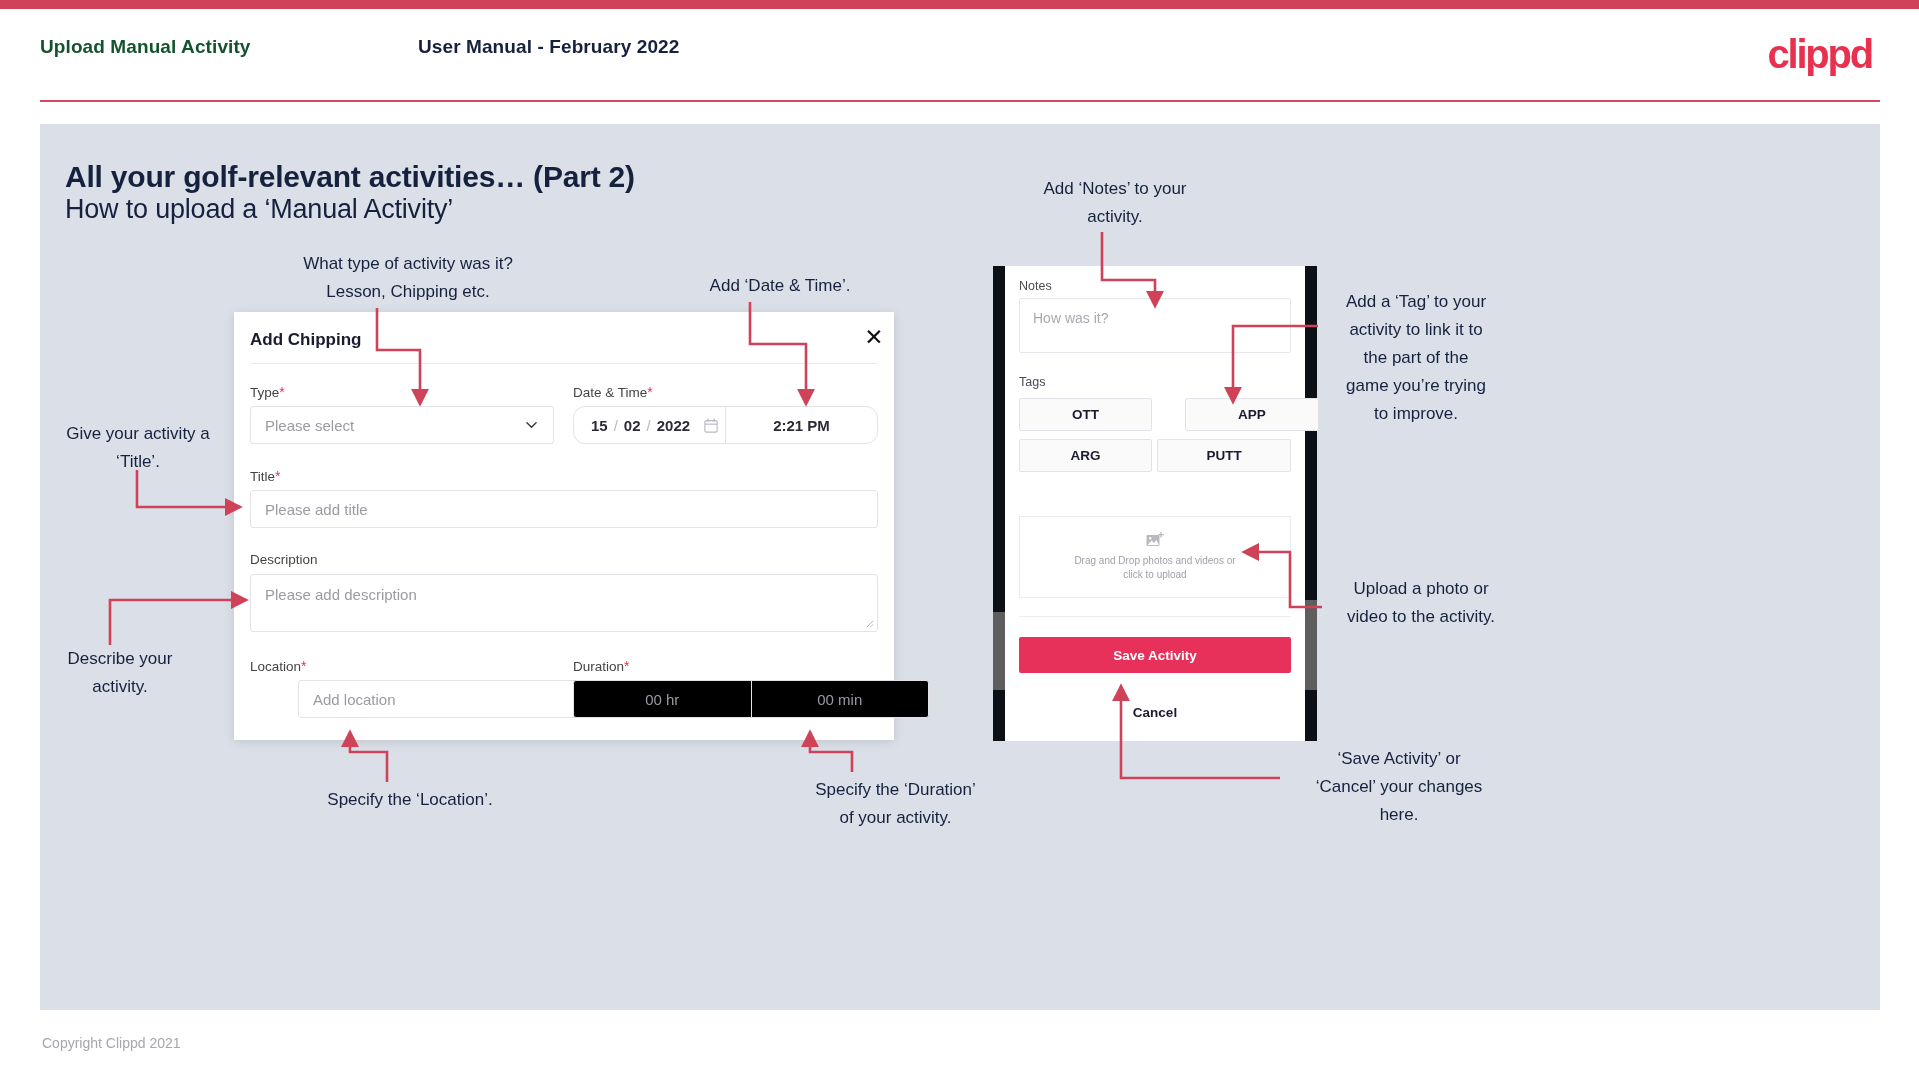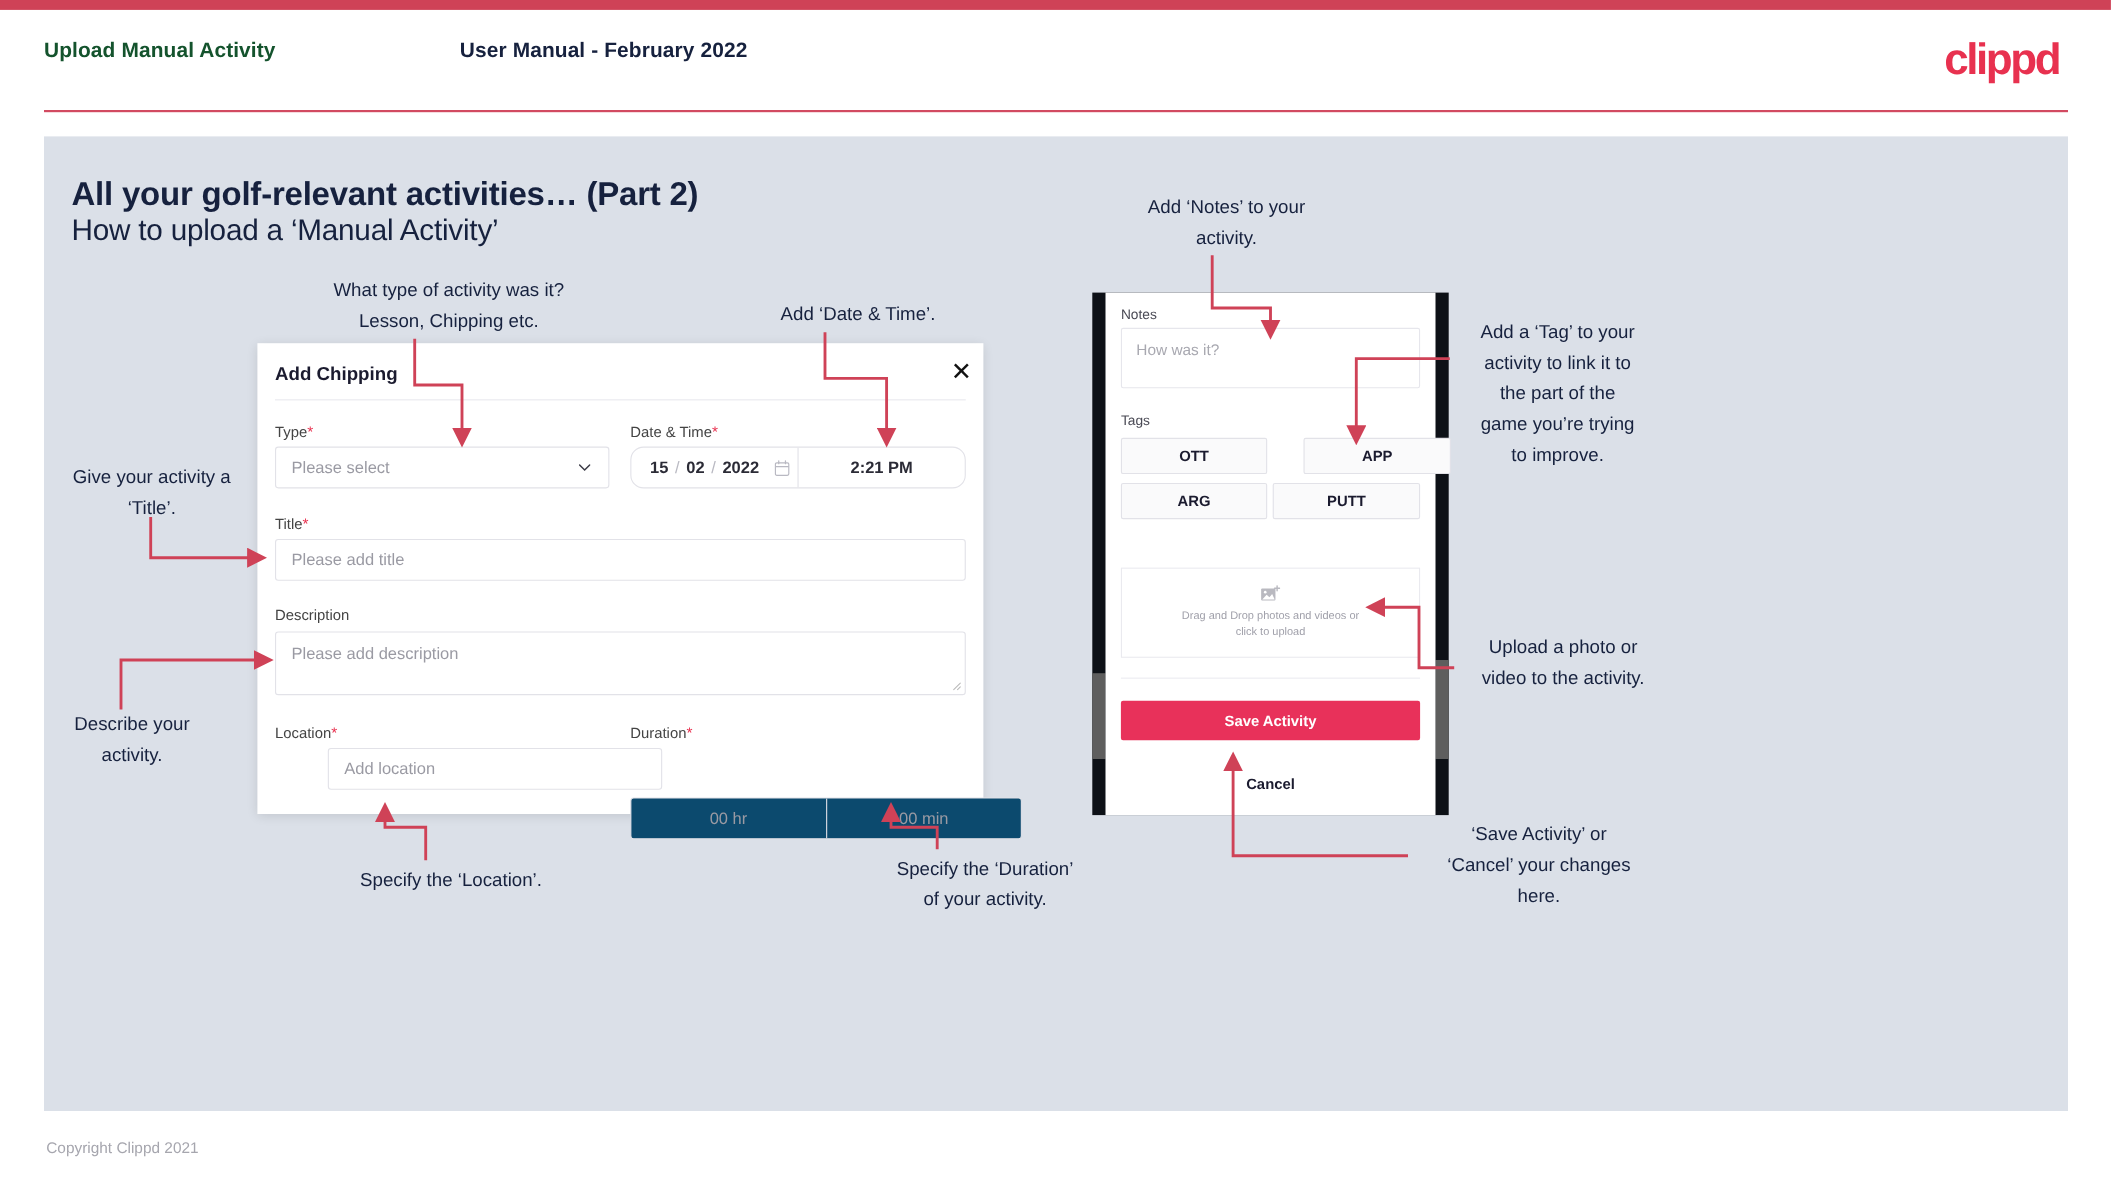--- a/index.html
+++ b/index.html
@@ -118,23 +118,22 @@
   .date-sep { color: #b9b9c2; font-weight: 400; }
   .cal-ico { margin-left: 8px; width: 14px; height: 15px; }
   .time-cell {
     flex: 1; display: flex; align-items: center; justify-content: center;
     font-size: 15px; color: #2b2b36; font-weight: 600;
   }
 
   
   .dur-group {
     position: absolute; left: 573px; top: 680px; width: 356px; height: 38px;
-    border: 1px solid #e2e2e8; border-radius: 3px; background: #0c4a6e;
+    border: 1px solid #e2e2e8; border-radius: 3px; background: #000000;
     display: flex;
-    margin-top: 45px;
   }
   .dur-cell {
     flex: 1; display: flex; align-items: center; justify-content: center;
     font-size: 15px; color: #9a9aa3;
   }
   .dur-cell.first { border-right: 1px solid #e2e2e8; }
 
   
   .phone-outer {
     position: absolute; left: 993px; top: 266px;

